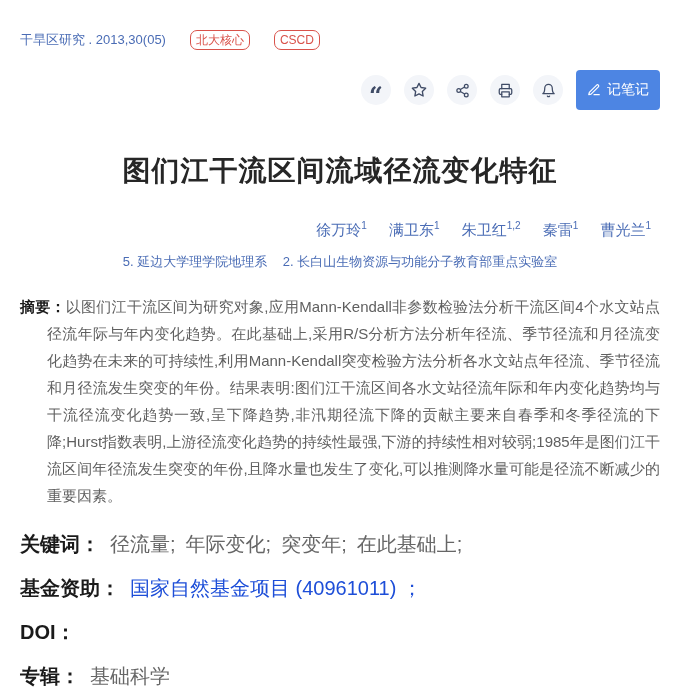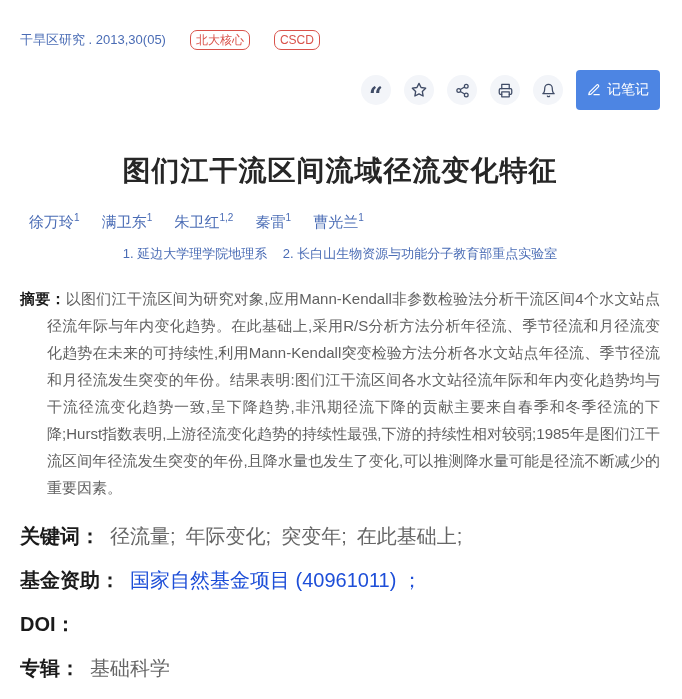--- a/index.html
+++ b/index.html
@@ -38,21 +38,21 @@
     height: 40px; background: #4d85e3; color: #ffffff;
     border: none; border-radius: 4px; padding: 0 11px;
     display: flex; align-items: center; gap: 6px;
     font-size: 14px; cursor: pointer;
     font-family: "Liberation Sans", "DejaVu Sans", sans-serif;
   }
   .note-btn svg { stroke: #ffffff; fill: none; stroke-width: 2; stroke-linecap: round; stroke-linejoin: round; }
 
   
   .title { text-align: center; font-size: 28px; color: #262626; font-weight: 600; margin: 42px 0 0 0; letter-spacing: 1px; }
-  .authors { text-align: left; margin-top: 22px; color: #4a6cb5; font-size: 15px; }
+  .authors { text-align: right; margin-top: 30px; color: #4a6cb5; font-size: 15px; }
   .author { margin: 0 9px; text-decoration: none; color: #4a6cb5; cursor: pointer; }
   .author sup { font-size: 10px; }
   .affils { text-align: center; margin-top: 13px; color: #4a6cb5; font-size: 13px; }
   .affil { text-decoration: none; color: #4a6cb5; cursor: pointer; }
   .affil + .affil { margin-left: 12px; }
 
   
   .abstract {
     margin-top: 22px; font-size: 15px; line-height: 27px;
     color: #5f5f5f; text-align: justify;
@@ -122,21 +122,21 @@
 
   <div class="authors">
     <a class="author"><span>徐万玲</span><sup>1</sup></a>
     <a class="author"><span>满卫东</span><sup>1</sup></a>
     <a class="author"><span>朱卫红</span><sup>1,2</sup></a>
     <a class="author"><span>秦雷</span><sup>1</sup></a>
     <a class="author"><span>曹光兰</span><sup>1</sup></a>
   </div>
 
   <div class="affils">
-    <a class="affil">1. 延边大学理学院地理系</a>
+    <a class="affil">5. 延边大学理学院地理系</a>
     <a class="affil">2. 长白山生物资源与功能分子教育部重点实验室</a>
   </div>
 
   <p class="abstract"><span class="abstract-label">摘要：</span><span>以图们江干流区间为研究对象,应用Mann-Kendall非参数检验法分析干流区间4个水文站点径流年际与年内变化趋势。在此基础上,采用R/S分析方法分析年径流、季节径流和月径流变化趋势在未来的可持续性,利用Mann-Kendall突变检验方法分析各水文站点年径流、季节径流和月径流发生突变的年份。结果表明:图们江干流区间各水文站径流年际和年内变化趋势均与干流径流变化趋势一致,呈下降趋势,非汛期径流下降的贡献主要来自春季和冬季径流的下降;Hurst指数表明,上游径流变化趋势的持续性最强,下游的持续性相对较弱;1985年是图们江干流区间年径流发生突变的年份,且降水量也发生了变化,可以推测降水量可能是径流不断减少的重要因素。</span></p>
 
   <div class="meta-row">
     <span class="meta-label">关键词：</span>
     <a class="kw">径流量;</a>
     <a class="kw">年际变化;</a>
     <a class="kw">突变年;</a>

